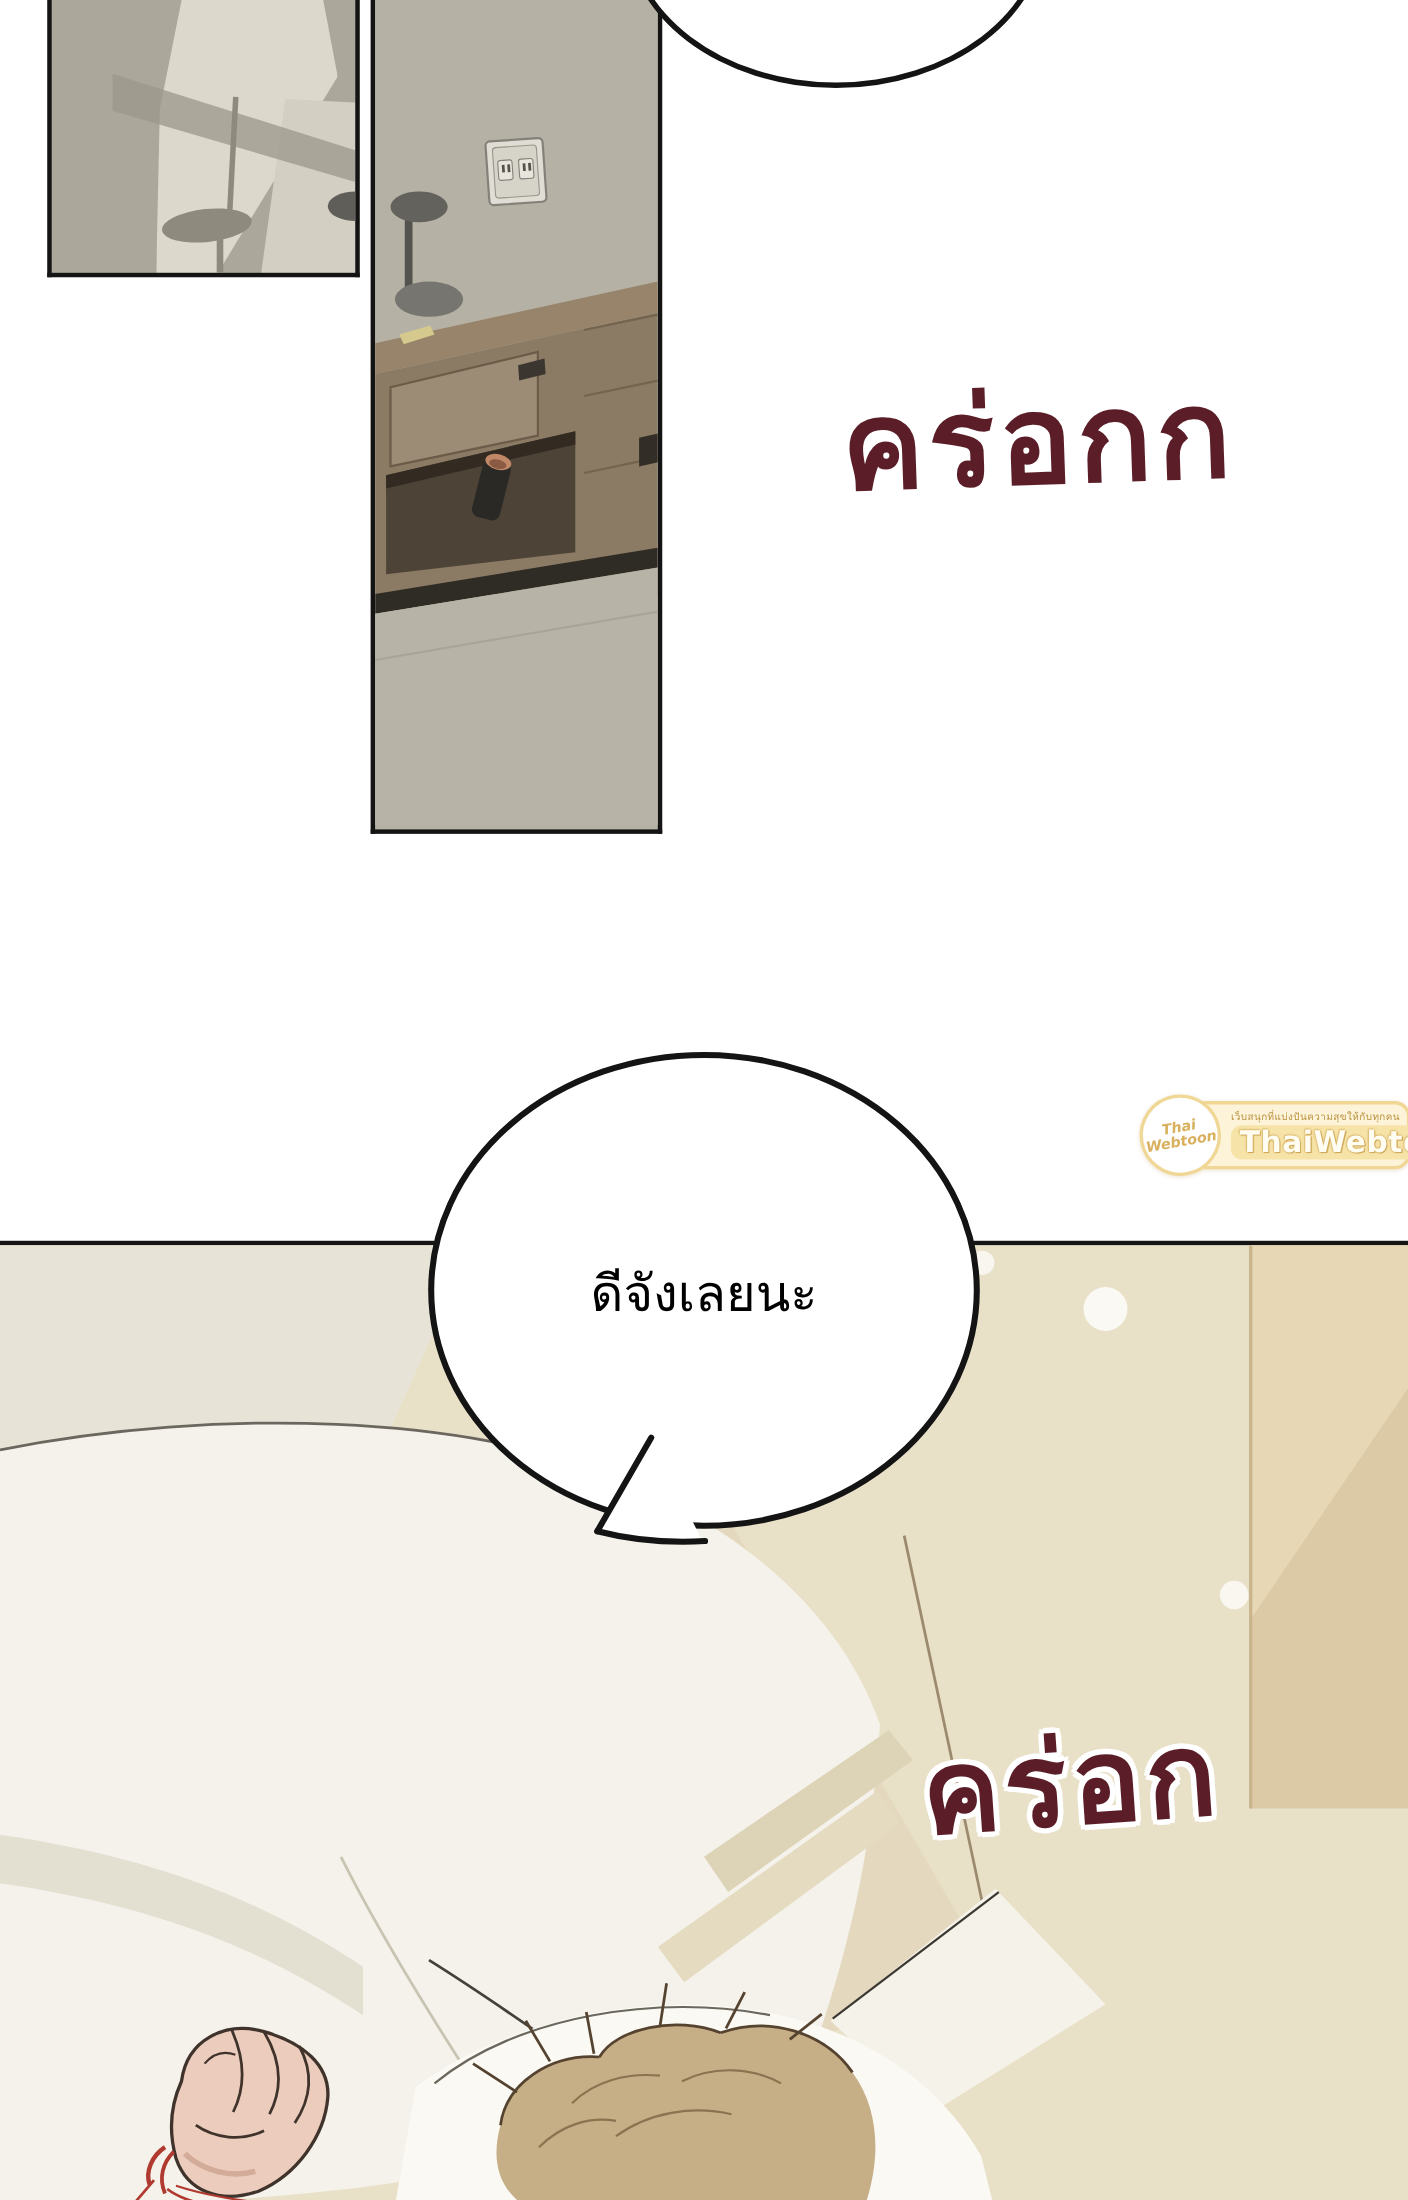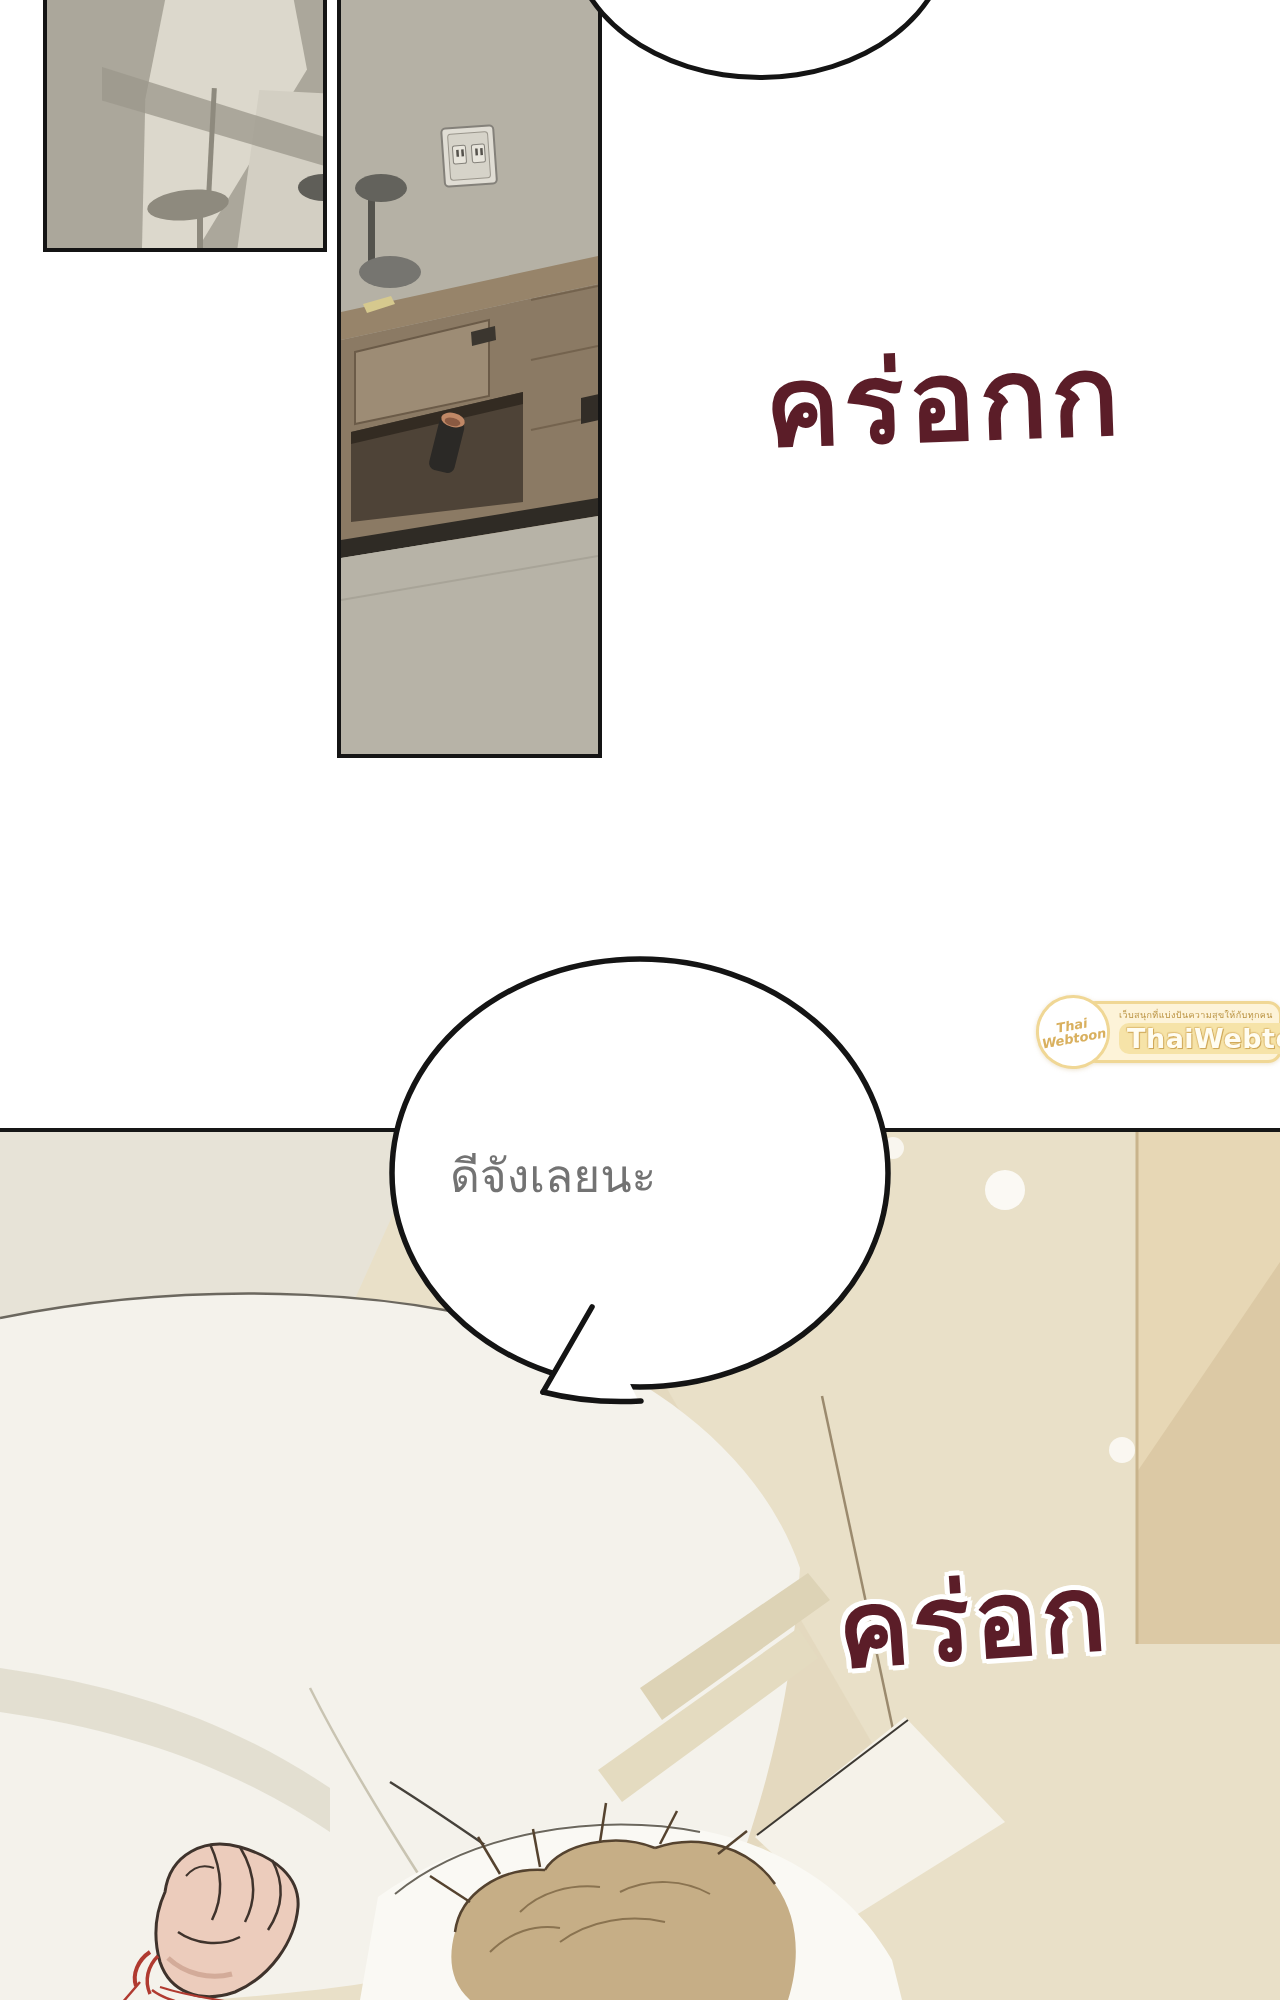--- a/index.html
+++ b/index.html
@@ -9,21 +9,21 @@
     background:#ffffff;overflow:hidden;
     font-family:"DejaVu Sans",sans-serif;
   }
   .abs{position:absolute;}
   .panel{border:4px solid #141414;border-top:none;overflow:hidden;background:#b5b1a5;}
   .sfx{
     font-weight:bold;color:#5b1d28;line-height:0.95;letter-spacing:4px;
     font-family:"DejaVu Sans",sans-serif;white-space:nowrap;
   }
   .bubble-text{
-    color:#737373;font-size:46px;font-weight:500;text-align:left;
+    color:#000000;font-size:46px;font-weight:500;text-align:center;
     line-height:1.15;white-space:nowrap;
   }
   .watermark{
     display:flex;align-items:center;filter:drop-shadow(0 1px 2px rgba(180,140,60,.25));
   }
   .wm-band{
     position:relative;background:#fdf3d8;border:3px solid #f0d795;border-radius:14px;
     padding:4px 10px 6px 34px;margin-left:-28px;min-width:200px;
   }
   .wm-tagline{font-size:9px;color:#b9913f;white-space:nowrap;letter-spacing:.4px;}

